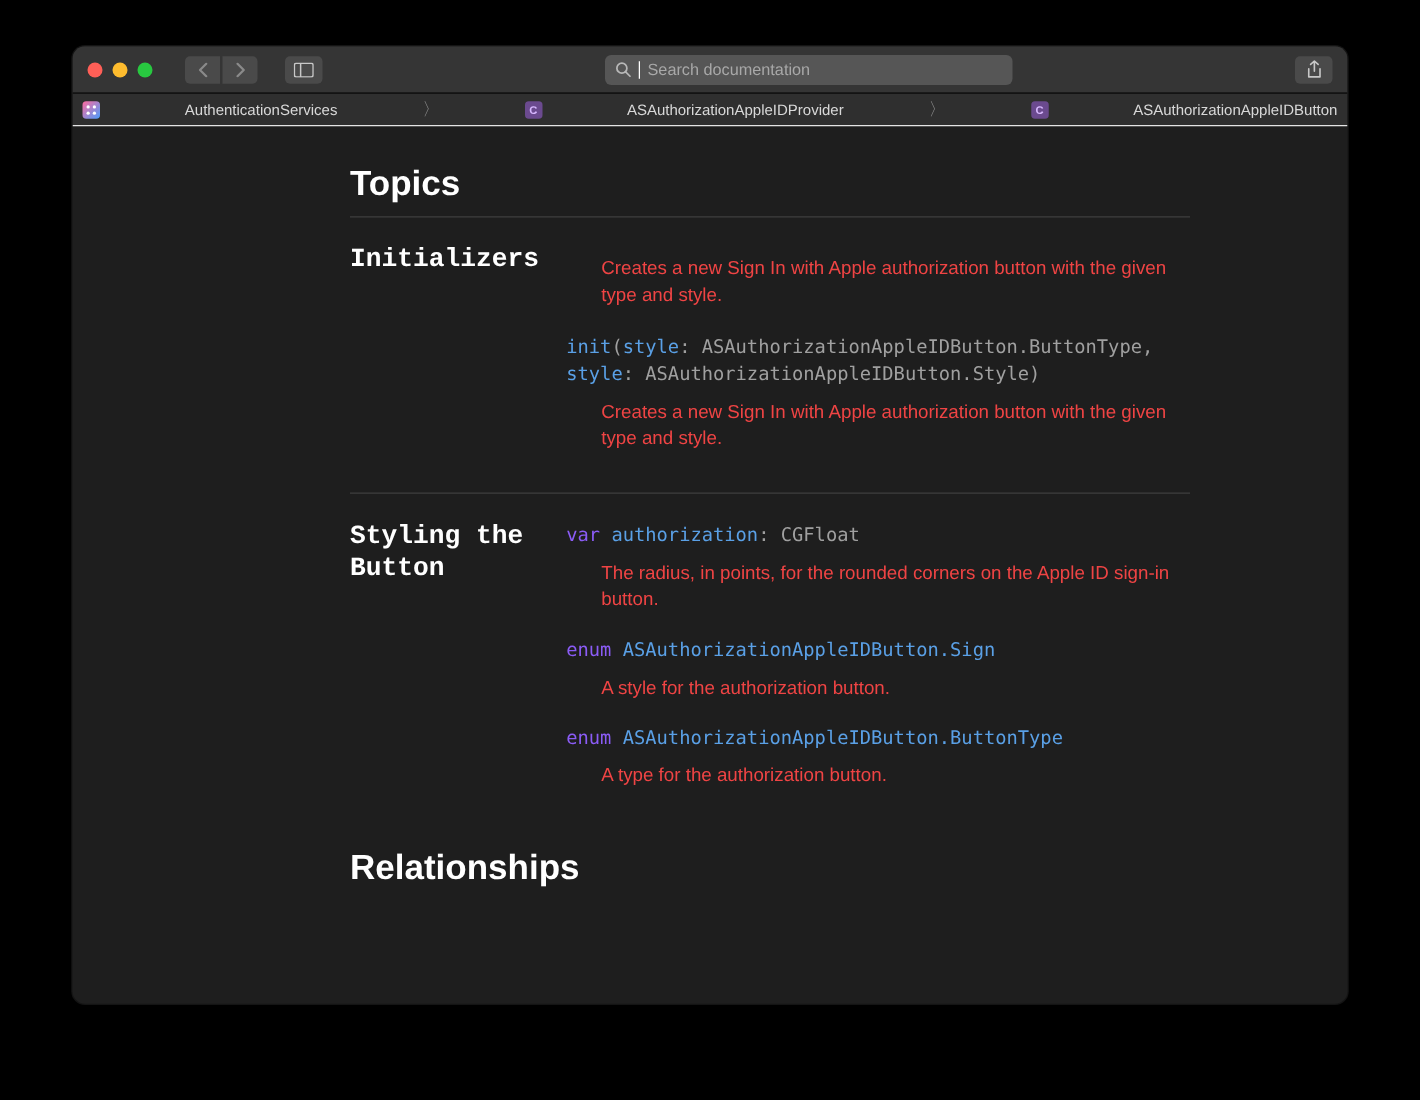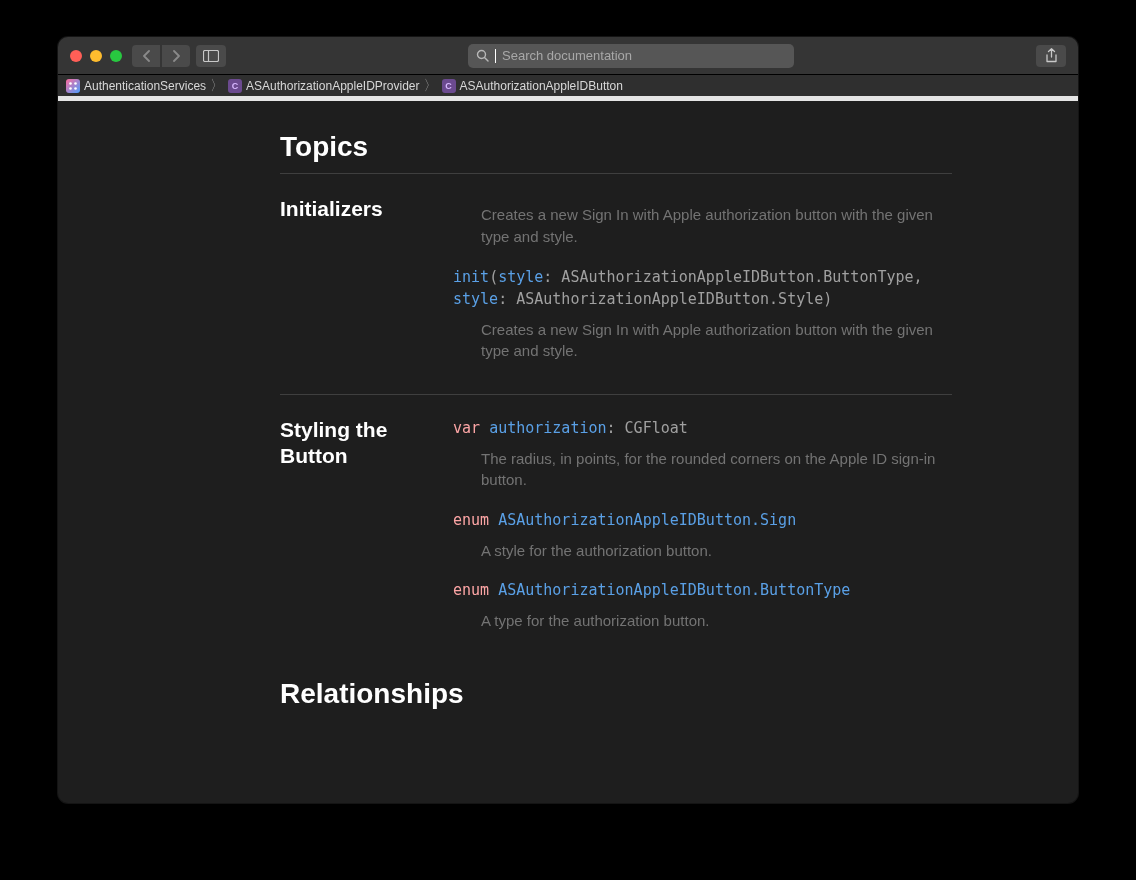--- a/index.html
+++ b/index.html
@@ -19,21 +19,21 @@
       box-shadow: 0 0 0 1px rgba(255,255,255,0.08);
       display: flex;
       flex-direction: column;
     }
     .titlebar {
       height: 38px;
       background: #353535;
       display: flex;
       align-items: center;
       padding: 0 12px;
-      gap: 0;
+      gap: 16px;
       border-bottom: 1px solid #000;
     }
     .traffic { display: flex; gap: 8px; margin-right: 10px; }
     .dot { width: 12px; height: 12px; border-radius: 50%; }
     .dot.red { background: #ff5f57; }
     .dot.yellow { background: #febc2e; }
     .dot.green { background: #28c840; }
     .nav-group { display: flex; gap: 2px; }
     .nav-btn {
       width: 28px; height: 22px;
@@ -77,27 +77,28 @@
     .share-btn {
       width: 30px; height: 22px;
       background: #4a4a4a;
       border-radius: 4px;
       display: flex; align-items: center; justify-content: center;
       color: #c8c8c8;
     }
     .breadcrumb {
       height: 26px;
       background: #2f2f2f;
-      border-bottom: 5px solid #e5e5e5;
+      border-bottom: 1px solid #e5e5e5;
       display: flex;
       align-items: center;
       padding: 0 8px;
       font-size: 12px;
       color: #d8d8d8;
-      gap: 4px;
+      gap: 20px;
+      justify-content: space-between;
     }
     .bc-icon {
       width: 14px; height: 14px;
       border-radius: 3px;
       display: inline-flex;
       align-items: center;
       justify-content: center;
       font-size: 9px;
       font-weight: bold;
       flex-shrink: 0;
@@ -131,33 +132,34 @@
     .hr { border: none; border-top: 1px solid #3f3f3f; margin: 10px 0 22px; }
     .section { display: flex; gap: 0; margin-bottom: 14px; }
     .section-title {
       width: 173px;
       flex-shrink: 0;
       color: #fff;
       font-size: 21px;
       font-weight: 700;
       line-height: 1.25;
       padding-right: 16px;
+      font-family: Liberation Mono, monospace;
     }
     .section-body { flex: 1; }
     .decl {
       font-family: "SF Mono", Menlo, Monaco, Consolas, monospace;
       font-size: 15px;
       line-height: 1.5;
       color: #a0a0a0;
       word-break: break-word;
     }
-    .decl .kw { color: #fca5a5; }
+    .decl .kw { color: #8b5cf6; }
     .decl .link { color: #5aa0e6; }
     .desc {
-      color: #737373;
+      color: #ef4444;
       font-size: 15px;
       line-height: 1.45;
       margin: 8px 0 18px 28px;
     }
     h1.relationships {
       color: #fff;
       font-size: 28px;
       font-weight: 700;
       margin-top: 28px;
       margin-bottom: 8px;

